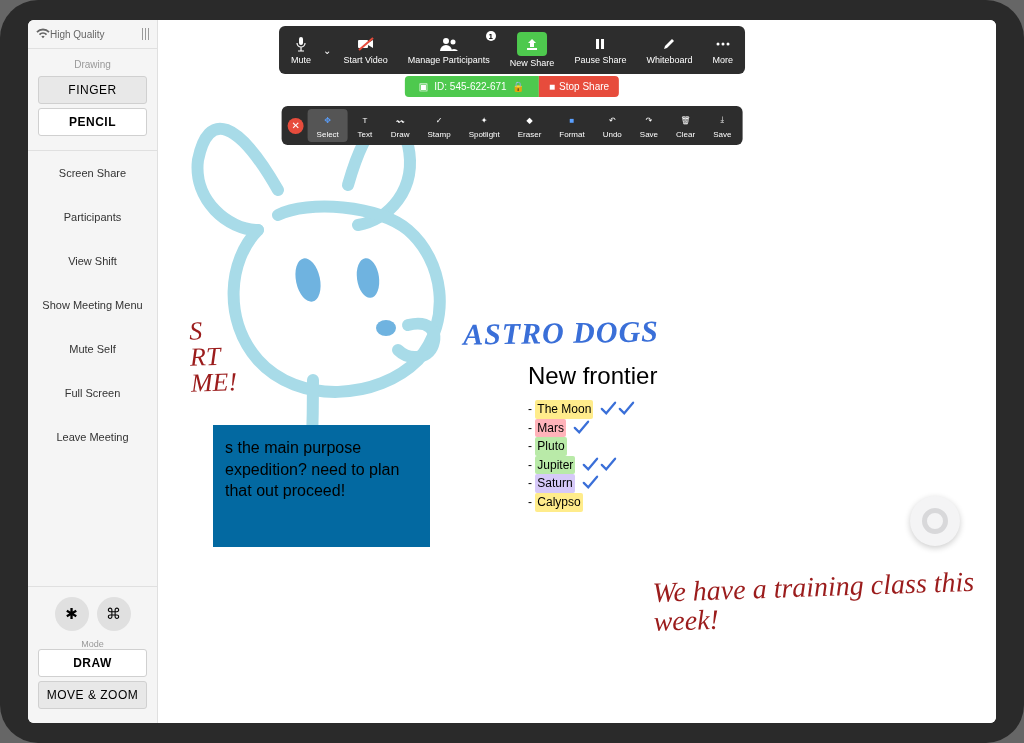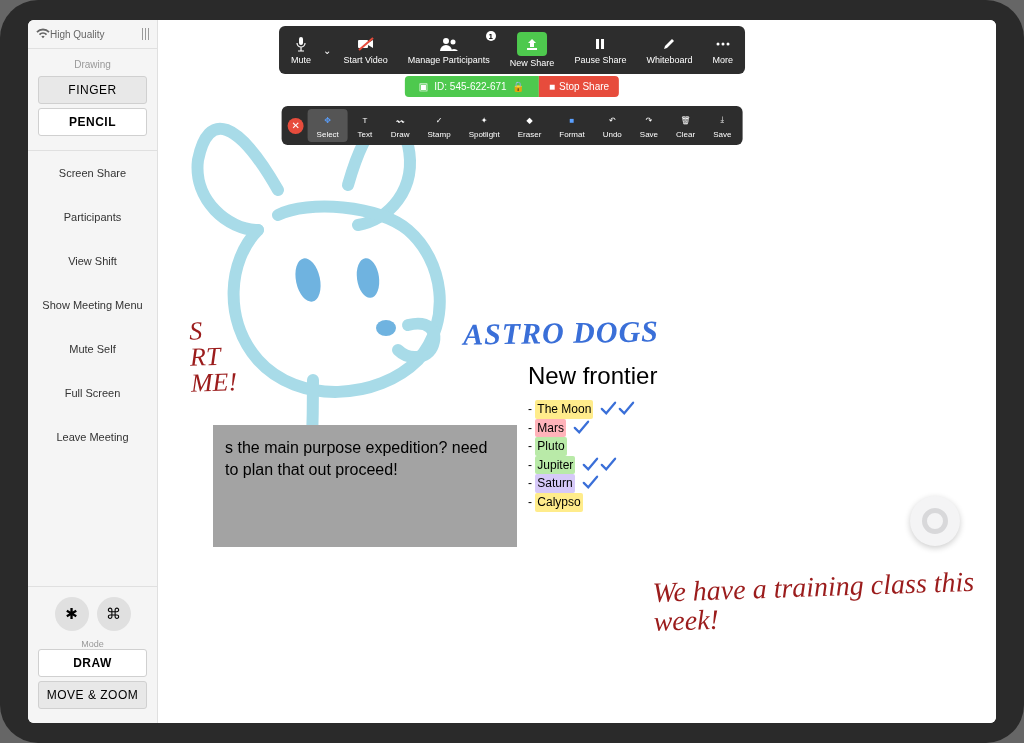--- a/index.html
+++ b/index.html
@@ -48,21 +48,21 @@
 .close-x { width: 16px; height: 16px; background: #e74c3c; border-radius: 50%; color: #fff; display: flex; align-items: center; justify-content: center; font-size: 10px; margin: 0 4px; }
 .ai-icon { width: 16px; height: 16px; display: flex; align-items: center; justify-content: center; }
 
 
 .canvas { position: absolute; left: 130px; right: 0; top: 0; bottom: 0; background: #fff; }
 
 
 .dog-sketch { position: absolute; left: -20px; top: 40px; }
 
 
-.blue-box { position: absolute; left: 55px; top: 405px; width: 304px; height: 122px; background: #a3a3a3; padding: 12px; font-size: 16px; color: #000; line-height: 1.35; }
+.blue-box { position: absolute; left: 55px; top: 405px; width: 217px; height: 122px; background: #0369a1; padding: 12px; font-size: 16px; color: #000; line-height: 1.35; }
 
 
 .typed { position: absolute; left: 370px; top: 342px; width: 370px; }
 .typed h2 { font-size: 24px; font-weight: 400; margin-bottom: 10px; }
 .typed .intro { font-size: 16px; line-height: 1.3; margin-bottom: 16px; }
 .typed .list { font-size: 12px; line-height: 1.55; }
 .list-row { position: relative; }
 .hl { display: inline-block; padding: 0 2px; border-radius: 2px; }
 .hl-yellow { background: #ffec8b; }
 .hl-pink { background: #ffb3ba; }

